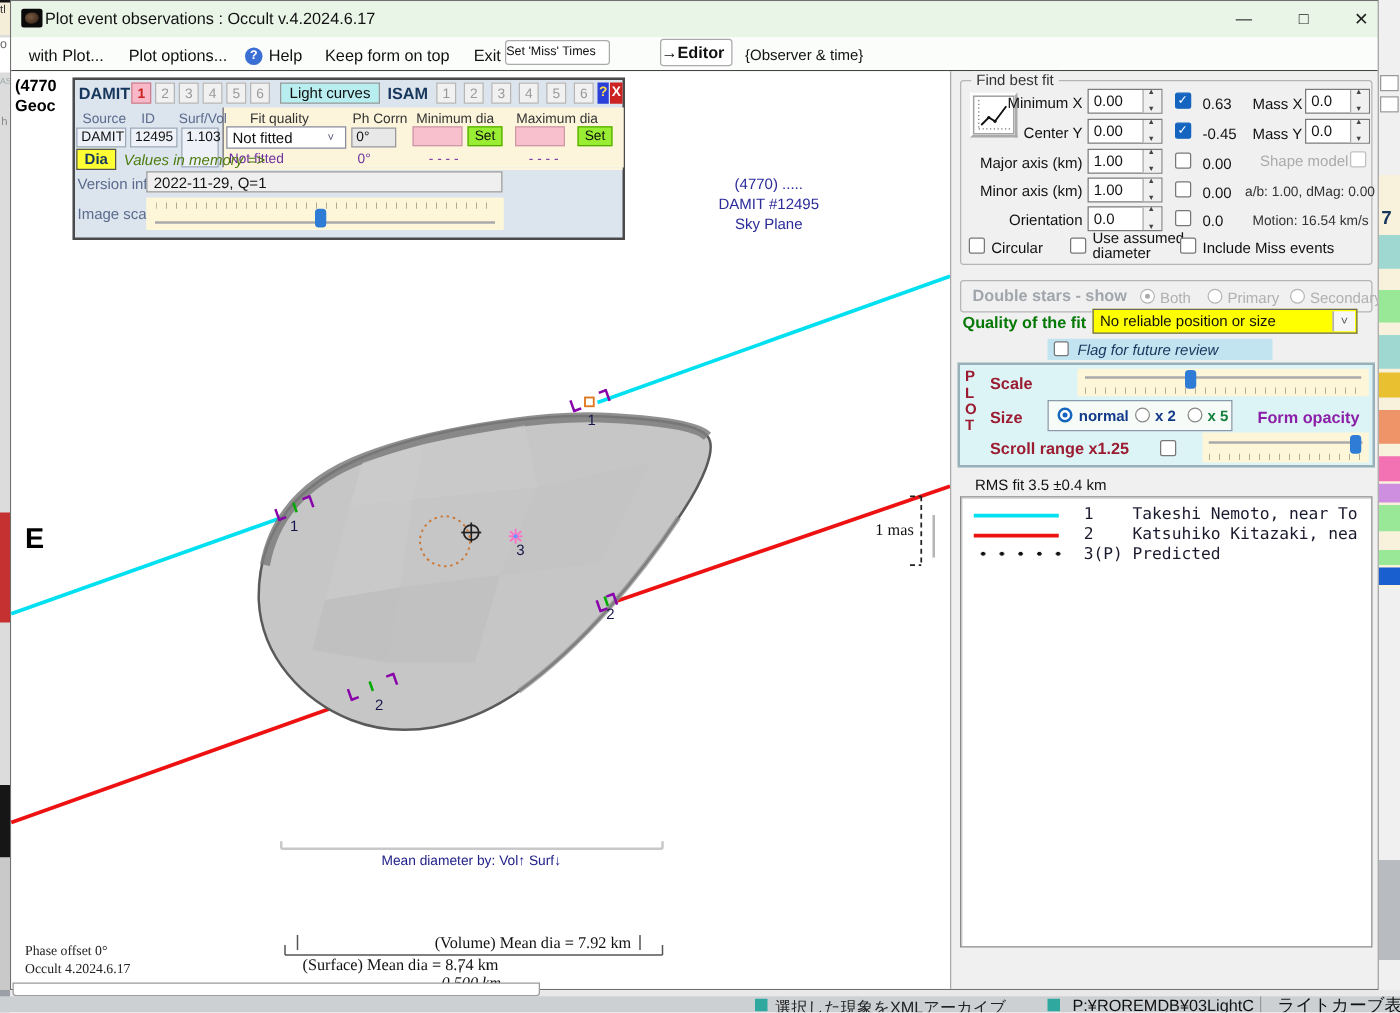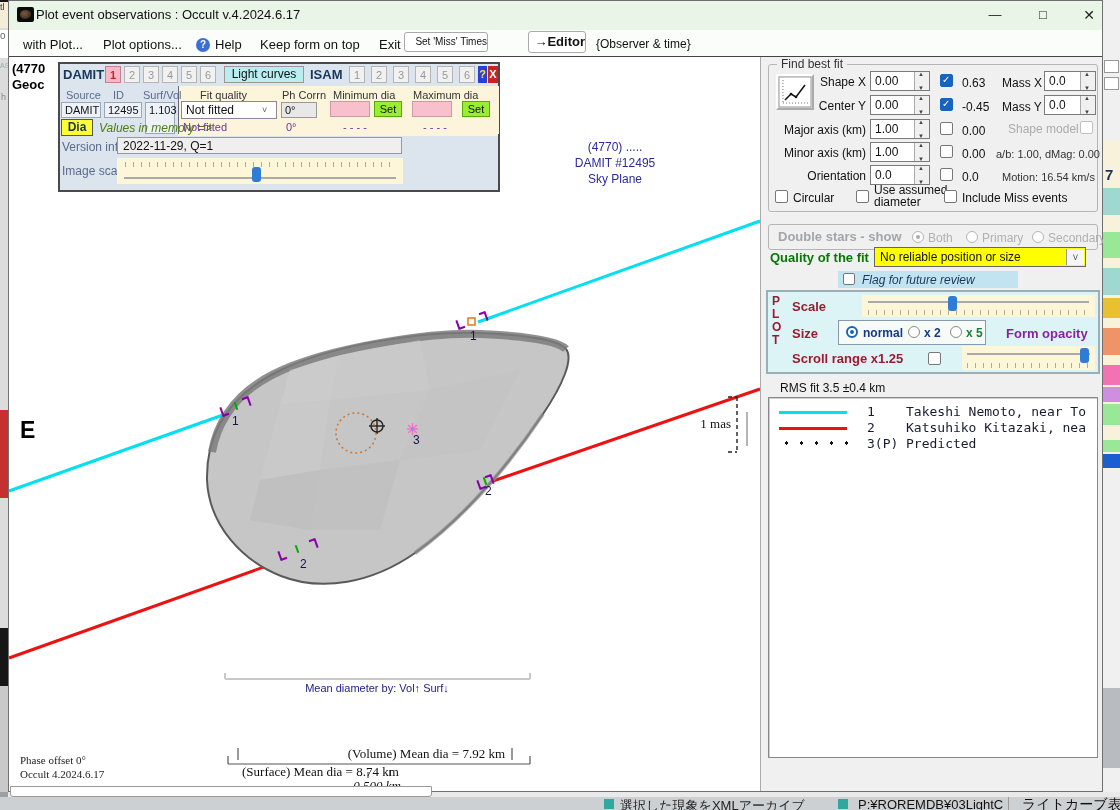--- a/index.html
+++ b/index.html
@@ -6,21 +6,21 @@
   #root{position:relative;width:1120px;height:810px;overflow:hidden;
         font-family:"Liberation Sans",sans-serif;font-size:12px;color:#111;background:#f0f0f0;}
   .abs{position:absolute;}
   
   .win{left:8px;top:0;width:1095px;height:792px;background:#fff;border:1px solid #707070;box-sizing:border-box;}
   .titlebar{left:9px;top:1px;width:1093px;height:29px;background:#e9f6e7;}
   .title-text{left:36px;top:7px;font-size:13px;color:#111;}
   .winbtn{top:4px;width:30px;height:22px;text-align:center;line-height:22px;font-size:13px;color:#222;cursor:pointer;}
   .menubar{left:9px;top:30px;width:1093px;height:27px;background:#fbfdfb;border-bottom:1px solid #444;box-sizing:border-box;}
   .menu-item{top:37px;font-size:13px;color:#111;cursor:pointer;}
-  .mini-btn{border:1px solid #aaa;border-radius:3px;background:#fff;text-align:right;box-sizing:border-box;cursor:pointer;}
+  .mini-btn{border:1px solid #aaa;border-radius:3px;background:#fff;text-align:left;box-sizing:border-box;cursor:pointer;}
   
   .damit{left:58px;top:62px;width:442px;height:130px;background:#dce4ee;border:2px solid #4a4a4a;box-sizing:border-box;}
   .navy-b{color:#16365c;font-weight:bold;font-size:13px;}
   .tab{width:16px;height:17px;border:1px solid #b5b5b5;background:#f1f1f1;color:#999;font-size:11px;
        text-align:center;line-height:17px;box-sizing:border-box;cursor:pointer;}
   .tab.on{background:#f8b8c8;border-color:#c8808f;color:#c22;font-weight:bold;}
   .hdr{font-size:11px;color:#5a6b8c;}
   .cell{background:#eef2f8;border:1px solid #9aa7b8;font-size:11px;line-height:15px;padding-left:3px;box-sizing:border-box;}
   .cream{background:#fcf5dc;}
   .pinkbox{background:#f8c0cc;border:1px solid #cc99a5;box-sizing:border-box;}
@@ -295,21 +295,21 @@
     <svg width="34" height="32" viewBox="0 0 34 32">
       <rect x="1" y="1" width="32" height="30" fill="#fff" stroke="#999"></rect>
       <line x1="5" y1="4" x2="5" y2="27" stroke="#777" stroke-dasharray="1 2"></line>
       <line x1="5" y1="27" x2="30" y2="27" stroke="#777" stroke-dasharray="1 2"></line>
       <polyline points="7,24 13,18 18,21 27,9" fill="none" stroke="#111" stroke-width="1.5"></polyline>
       <circle cx="13" cy="18" r="1.3" fill="#111"></circle>
         <circle cx="18" cy="21" r="1.3" fill="#111"></circle>
     </svg>
   </div>
 
-  <div class="abs" style="left:796px;top:75px;width:70px;text-align:right;">Shape X</div>
+  <div class="abs" style="left:796px;top:75px;width:70px;text-align:right;">Minimum X</div>
   <div class="abs spin" style="left:870px;top:71px;width:60px;height:20px;">
       <span class="val">0.00</span>
       <span class="arr"></span>
     </div>
   <div class="abs cb checked" style="left:940px;top:74px;"></div>
   <div class="abs" style="left:962px;top:76px;">0.63</div>
   <div class="abs" style="left:1002px;top:76px;">Mass X</div>
   <div class="abs spin" style="left:1044px;top:71px;width:52px;height:20px;">
       <span class="val">0.0</span>
       <span class="arr"></span>

